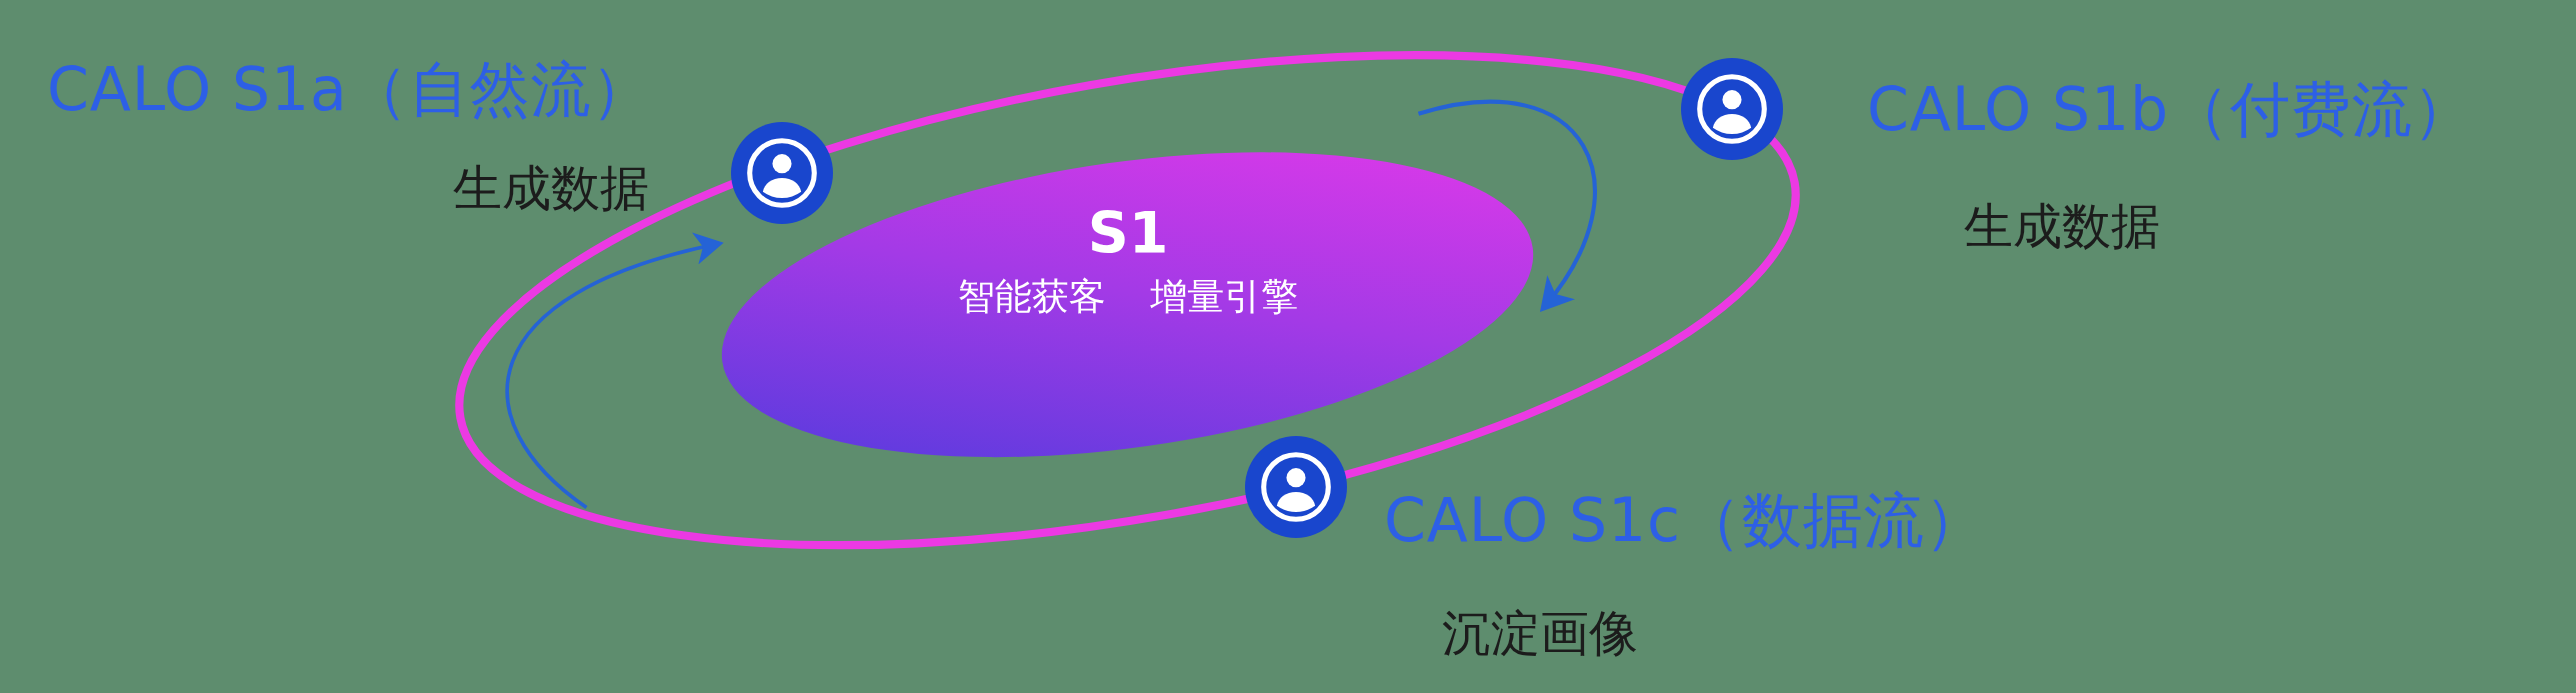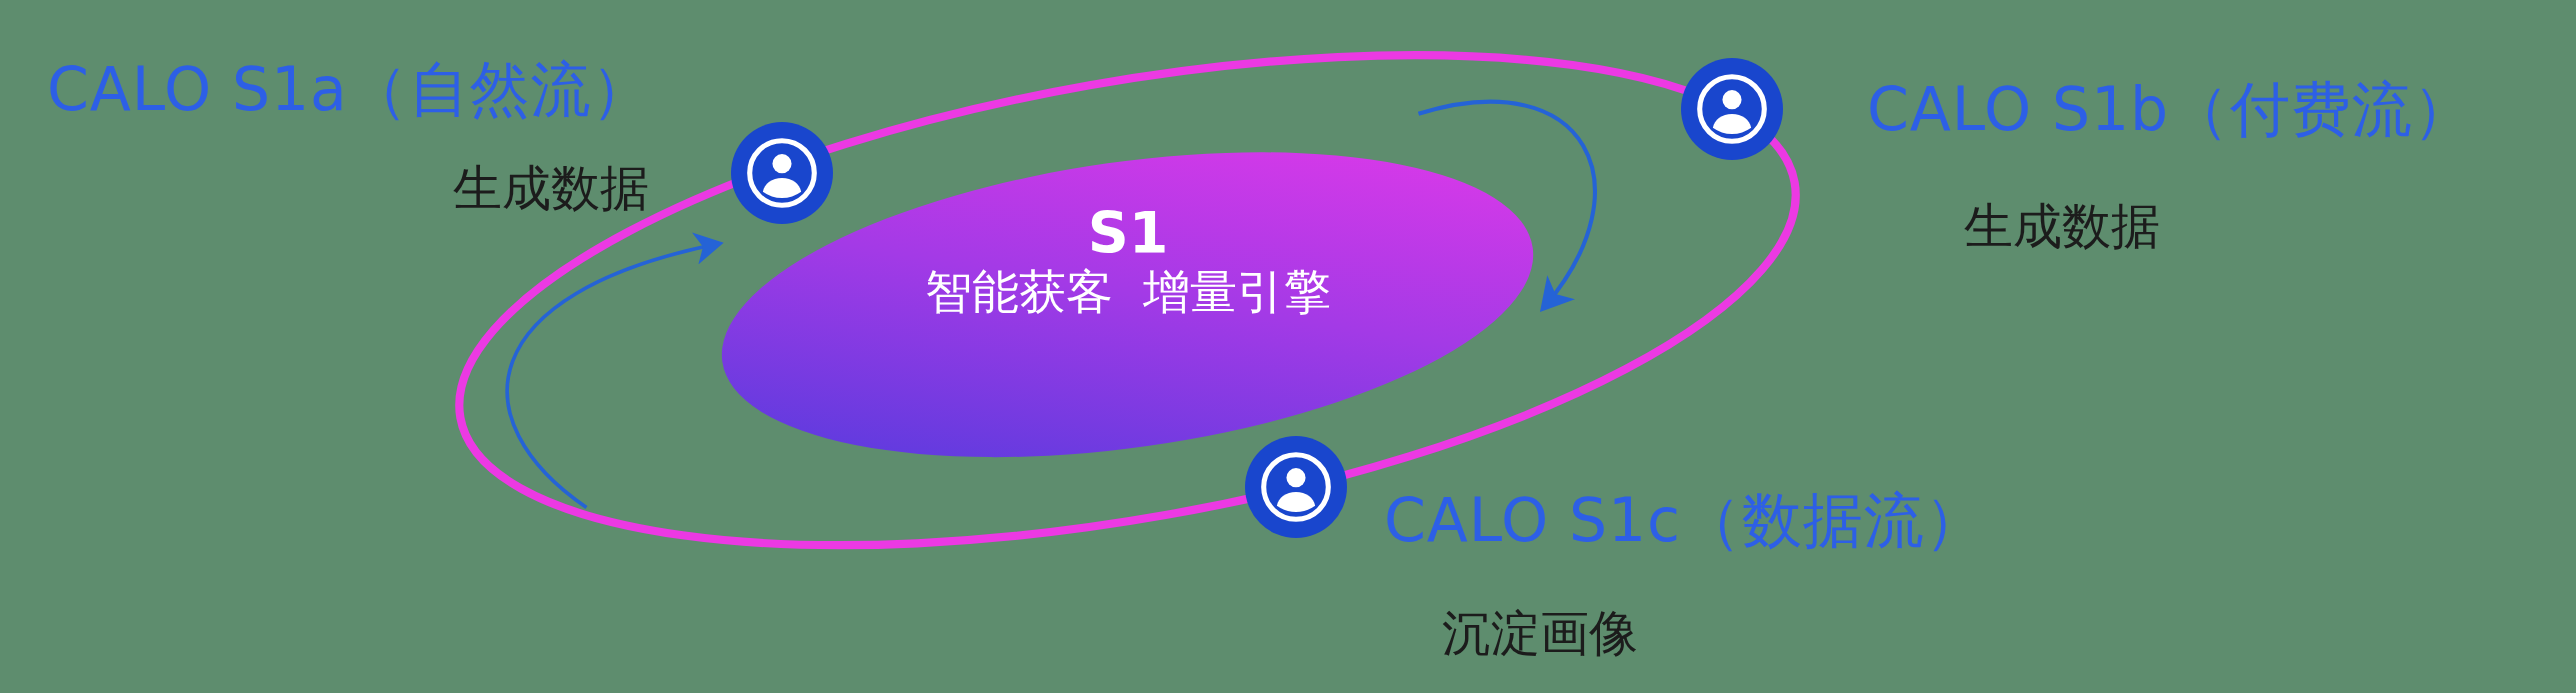--- a/index.html
+++ b/index.html
@@ -57,25 +57,26 @@
     text-align: center;
     color: #ffffff;
     white-space: nowrap;
   }
   .core-title {
     font-size: 57px;
     font-weight: 600;
     line-height: 1.0;
   }
   .core-subtitle {
-    margin-top: 6px;
-    font-size: 47px;
+    margin-top: 19px;
+    font-size: 37px;
     font-weight: 500;
     white-space: pre;
     line-height: 1.0;
+    font-family: Liberation Mono, monospace;
   }
   
   .t-s1a { left: 47px;   top: 16.4px; margin-top: 40px;  }
   .s-s1a { left: 453px;  top: 162px; }
   .t-s1b { left: 1839px; top: 76px; margin-left: 28px;  }
   .s-s1b { left: 1964px; top: 200px; }
   .t-s1c { left: 1384px; top: 487px; }
   .s-s1c { left: 1442px; top: 607px; text-align: center; }
   .n-s1a { left: 731px;  top: 122px; }
   .n-s1b { left: 1681px; top: 58px;  }

